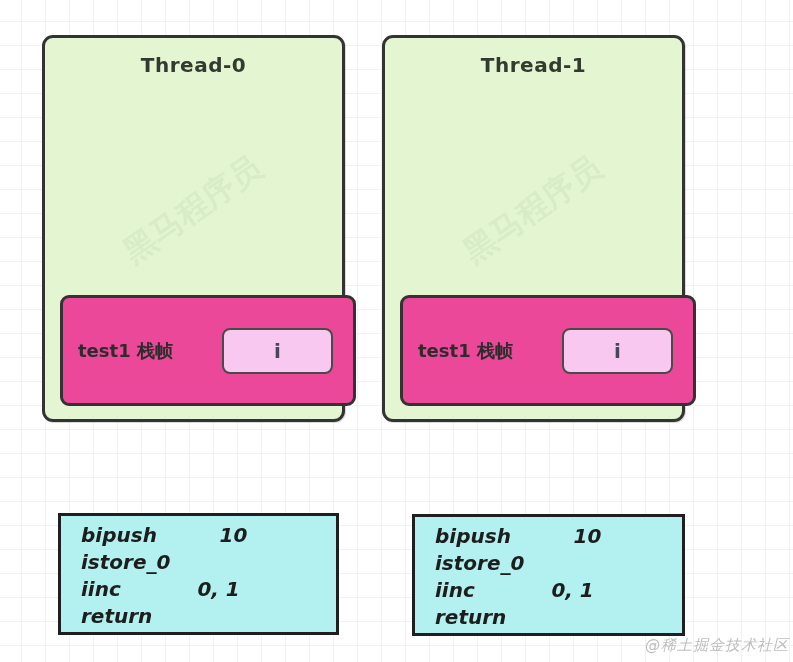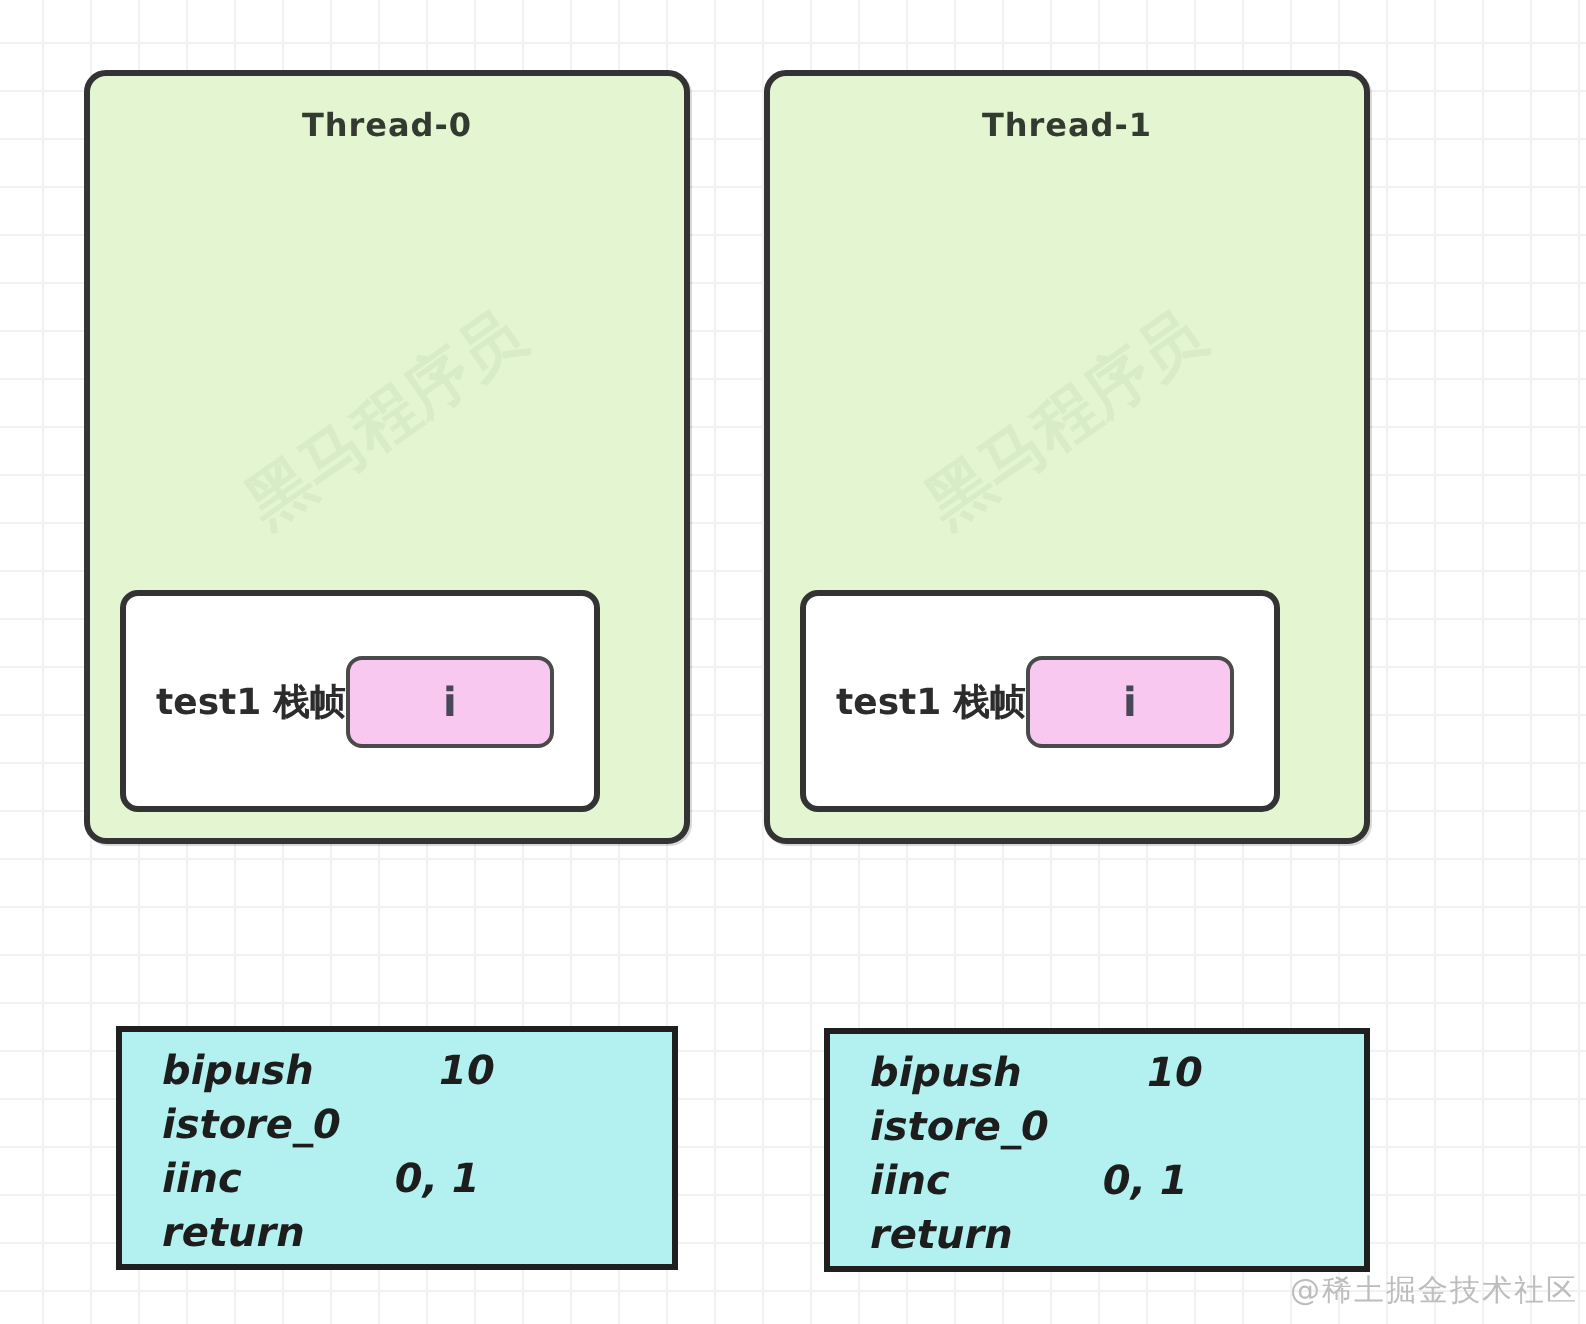--- a/index.html
+++ b/index.html
@@ -31,21 +31,21 @@
     border: 3px solid #333333;
     border-radius: 11px;
     box-shadow: 1px 1px 0 rgba(0,0,0,0.15);
   }
   .thread-box.t0 { left: 42px; }
   .thread-box.t1 { left: 382px; }
 
   .thread-title {
     margin-top: 15px;
     text-align: center;
-    font-size: 16px;
+    font-size: 20px;
     font-weight: bold;
     color: #333a30;
     letter-spacing: 0.5px;
   }
 
   
   .box-watermark {
     position: absolute;
     left: 8px;
     top: 150px;
@@ -58,24 +58,24 @@
     pointer-events: none;
     user-select: none;
     white-space: nowrap;
   }
 
   
   .stack-frame {
     position: absolute;
     left: 15px;
     top: 257px;
-    width: 240px;
+    width: 296px;
     height: 111px;
     box-sizing: border-box;
-    background: #ffffff;
+    background: #ec4899;
     border: 3px solid #333333;
     border-radius: 9px;
     display: flex;
     align-items: center;
     justify-content: space-between;
     padding: 0 20px 0 15px;
   }
   .frame-label {
     font-size: 18px;
     font-weight: bold;
@@ -122,20 +122,21 @@
   }
 
   
   .credit {
     position: absolute;
     right: 4px;
     top: 636px;
     font-size: 15px;
     color: #bdbdbd;
     letter-spacing: 1px;
+    font-style: italic;
   }
 </style>
 </head>
 <body>
 
 <div class="canvas">
 
   <div class="thread-box t0">
     <div class="thread-title">Thread-0</div>
     <div class="box-watermark">黑马程序员</div>

